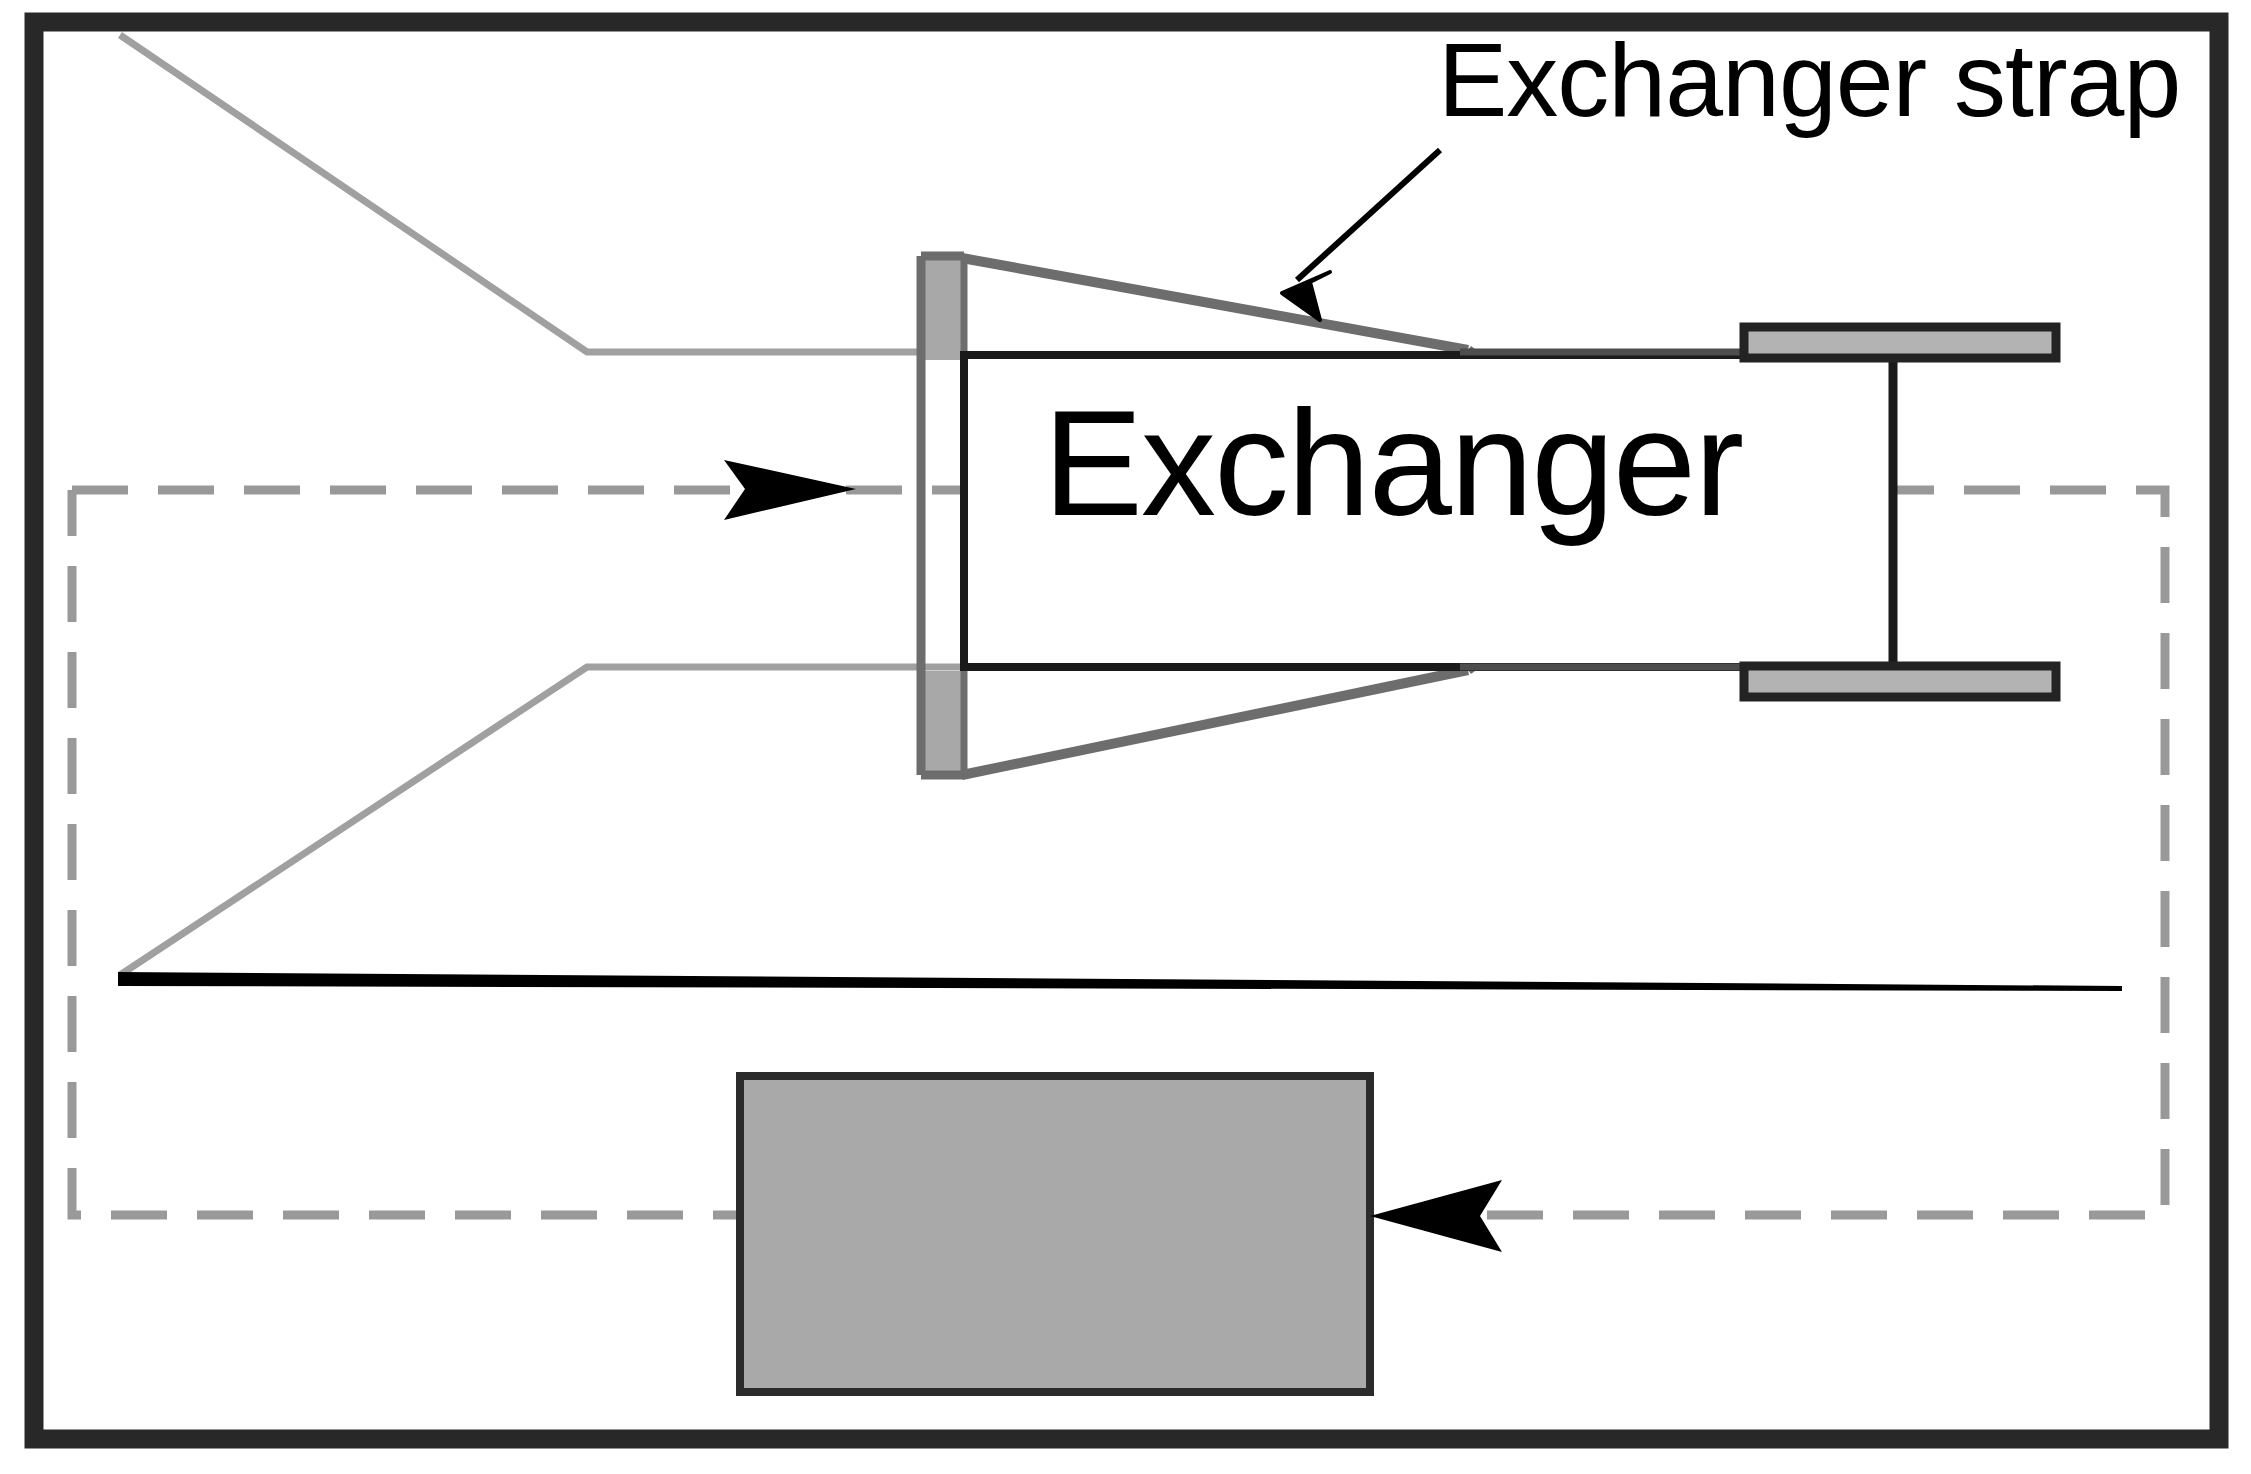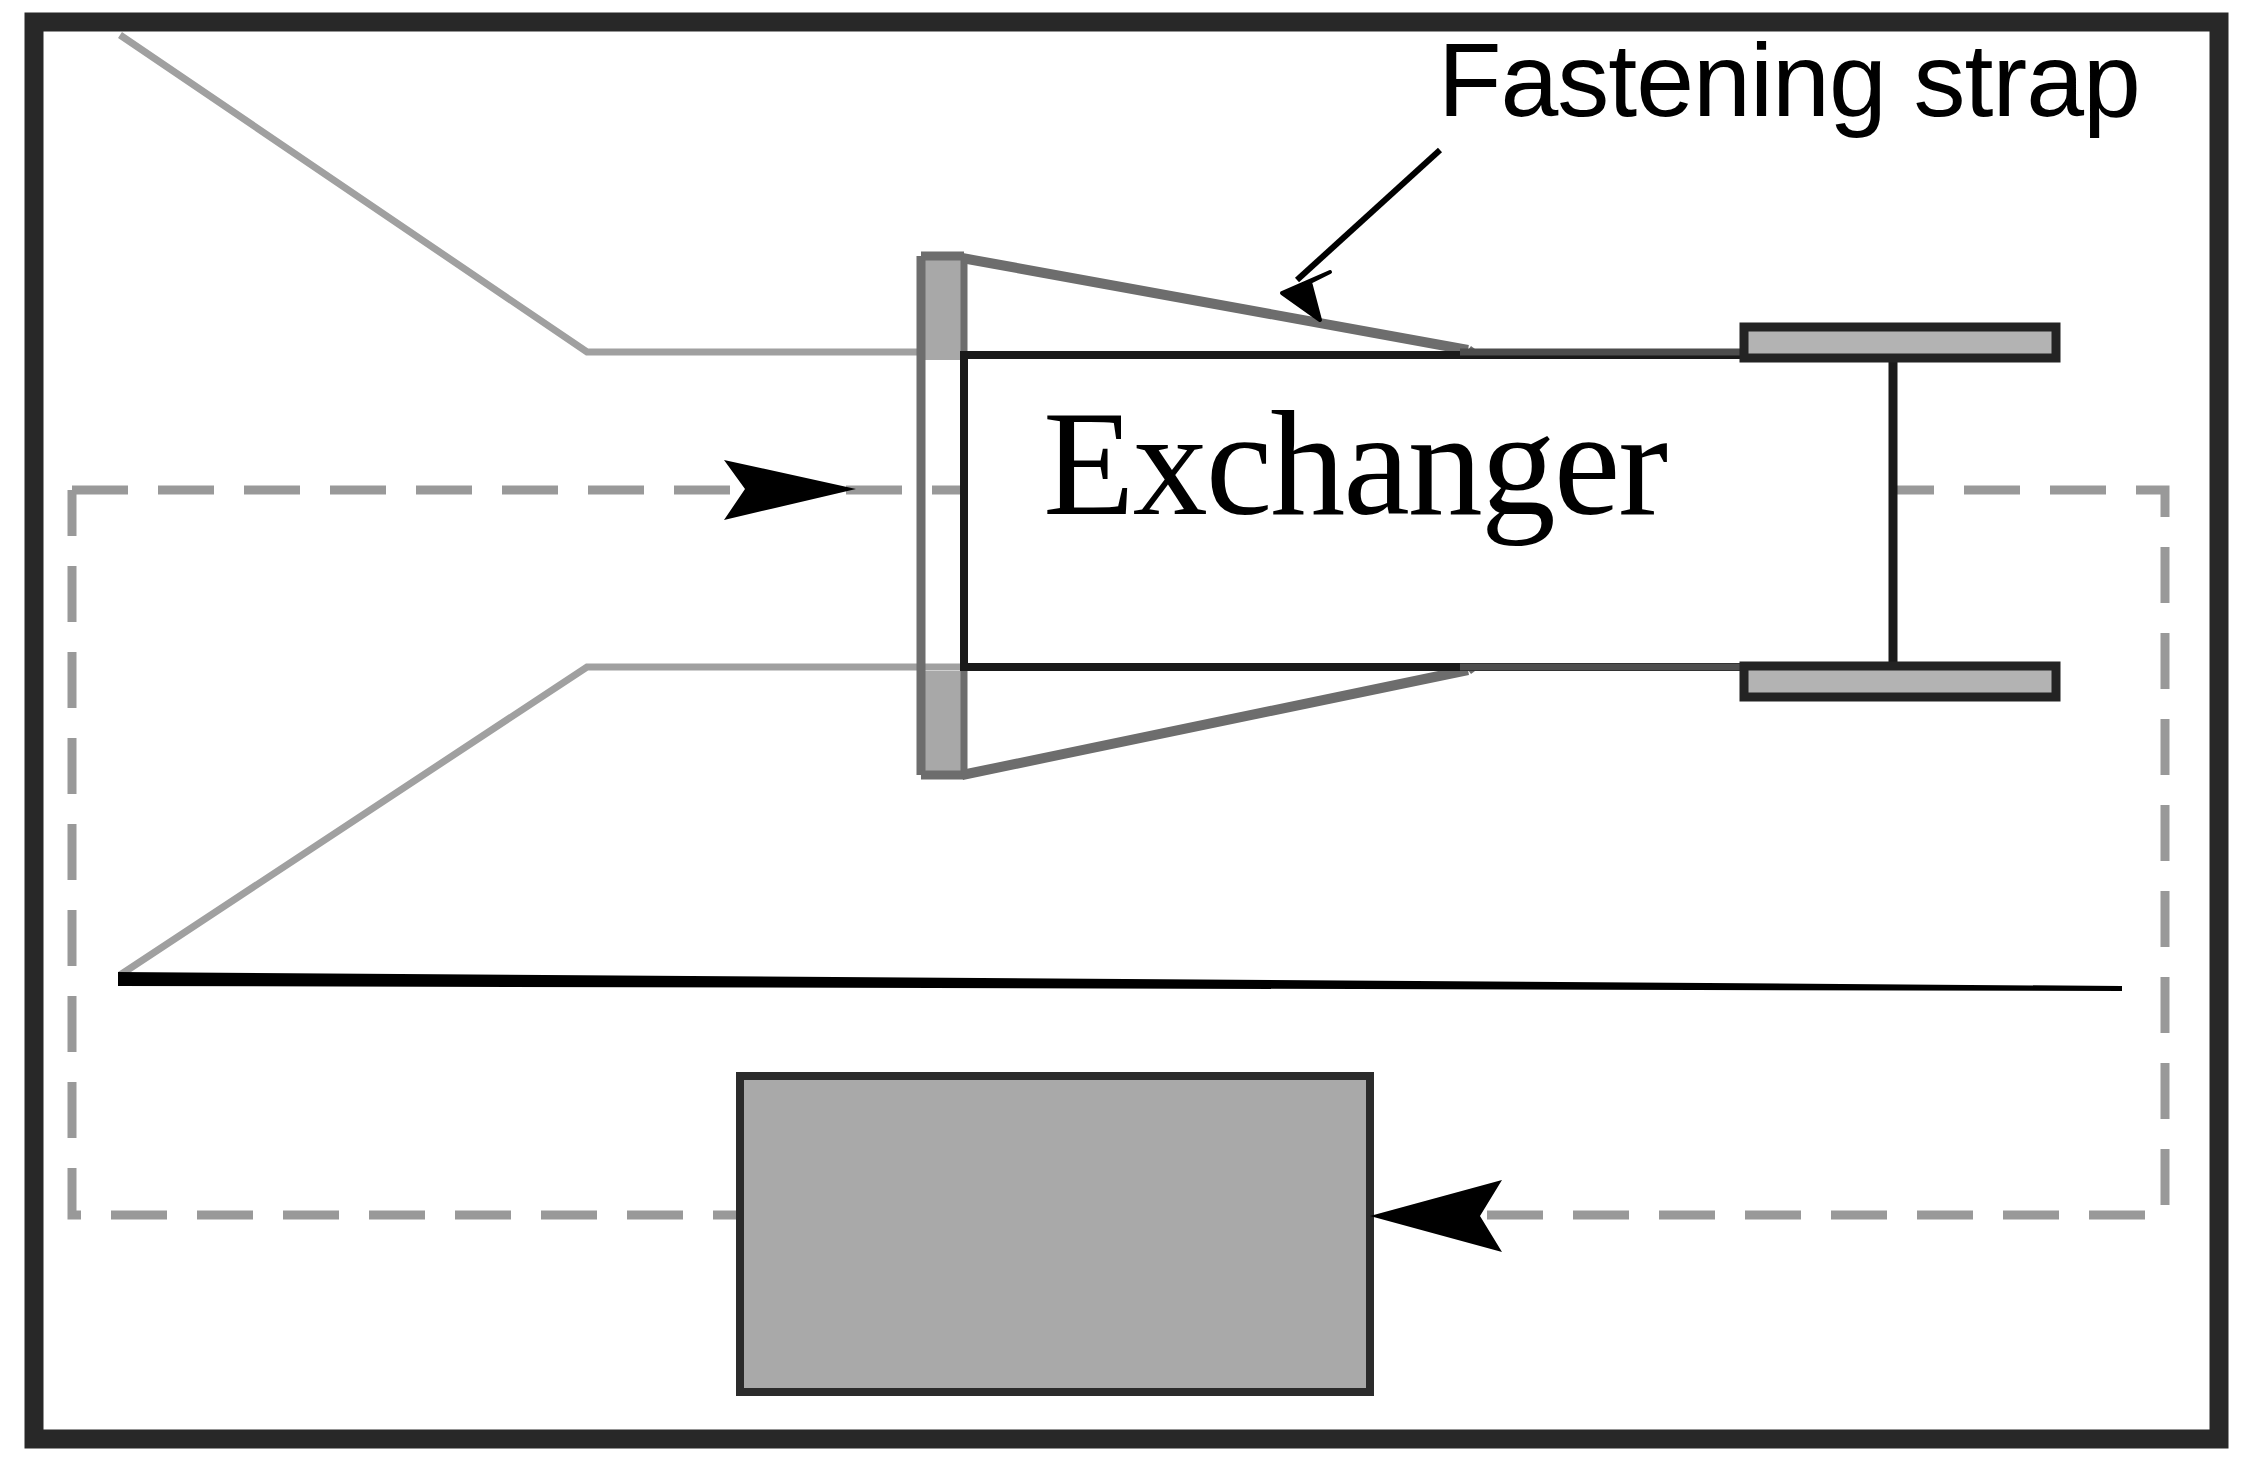--- a/index.html
+++ b/index.html
@@ -25,21 +25,20 @@
     left:1438px;
     top:28px;
     font-size:104px;
     letter-spacing:-1px;
   }
   #exchanger-label{
     left:1043px;
     top:388px;
     font-size:150px;
     letter-spacing:-2px;
-    font-family:Liberation Serif, serif;
   }
   #hvac-label{
     left:805px;
     top:1148px;
     font-size:150px;
     letter-spacing:-1px;
   }
 </style>
 </head>
 <body>
@@ -118,18 +117,18 @@
     <g>
       <rect x="740" y="1076" width="630" height="316" fill="#a9a9a9" stroke="#2b2b2b" stroke-width="8"></rect>
     </g>
 
     <g>
       <path d="M 1502 1180 L 1370 1216 L 1502 1252 L 1480 1216 Z" fill="#000000" stroke="none"></path>
     </g>
 
   </svg>
 
-  <div class="lbl" id="fastening-strap-label">Fastening strap</div>
+  <div class="lbl" id="fastening-strap-label">Exchanger strap</div>
 
   <div class="lbl" id="exchanger-label">Exchanger</div>
 
 
 </div>
 
 </body></html>

